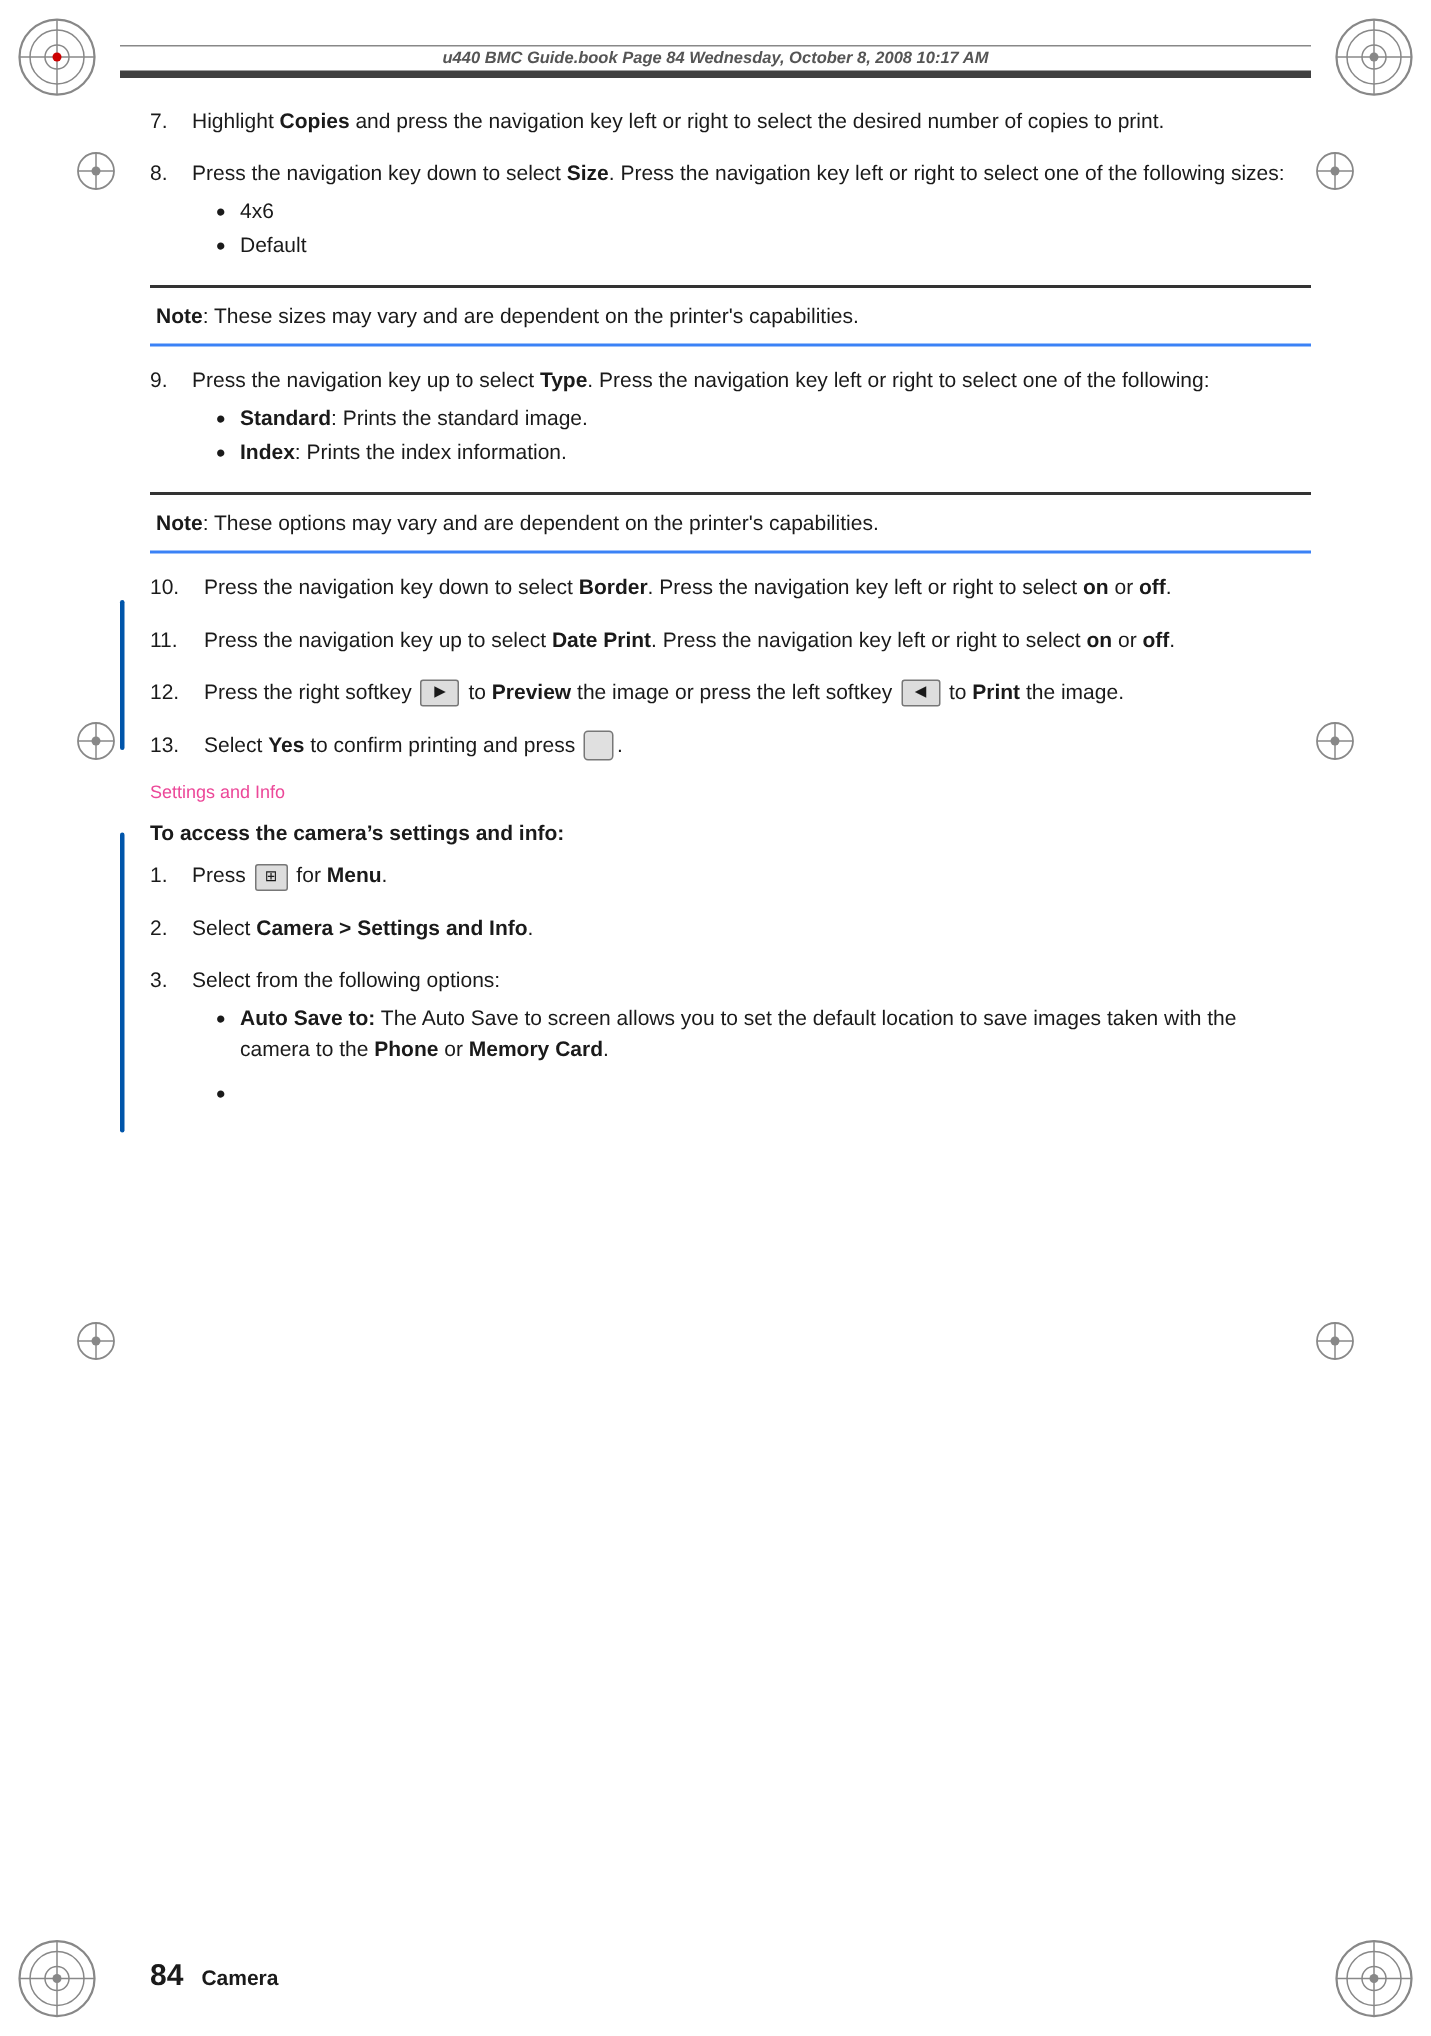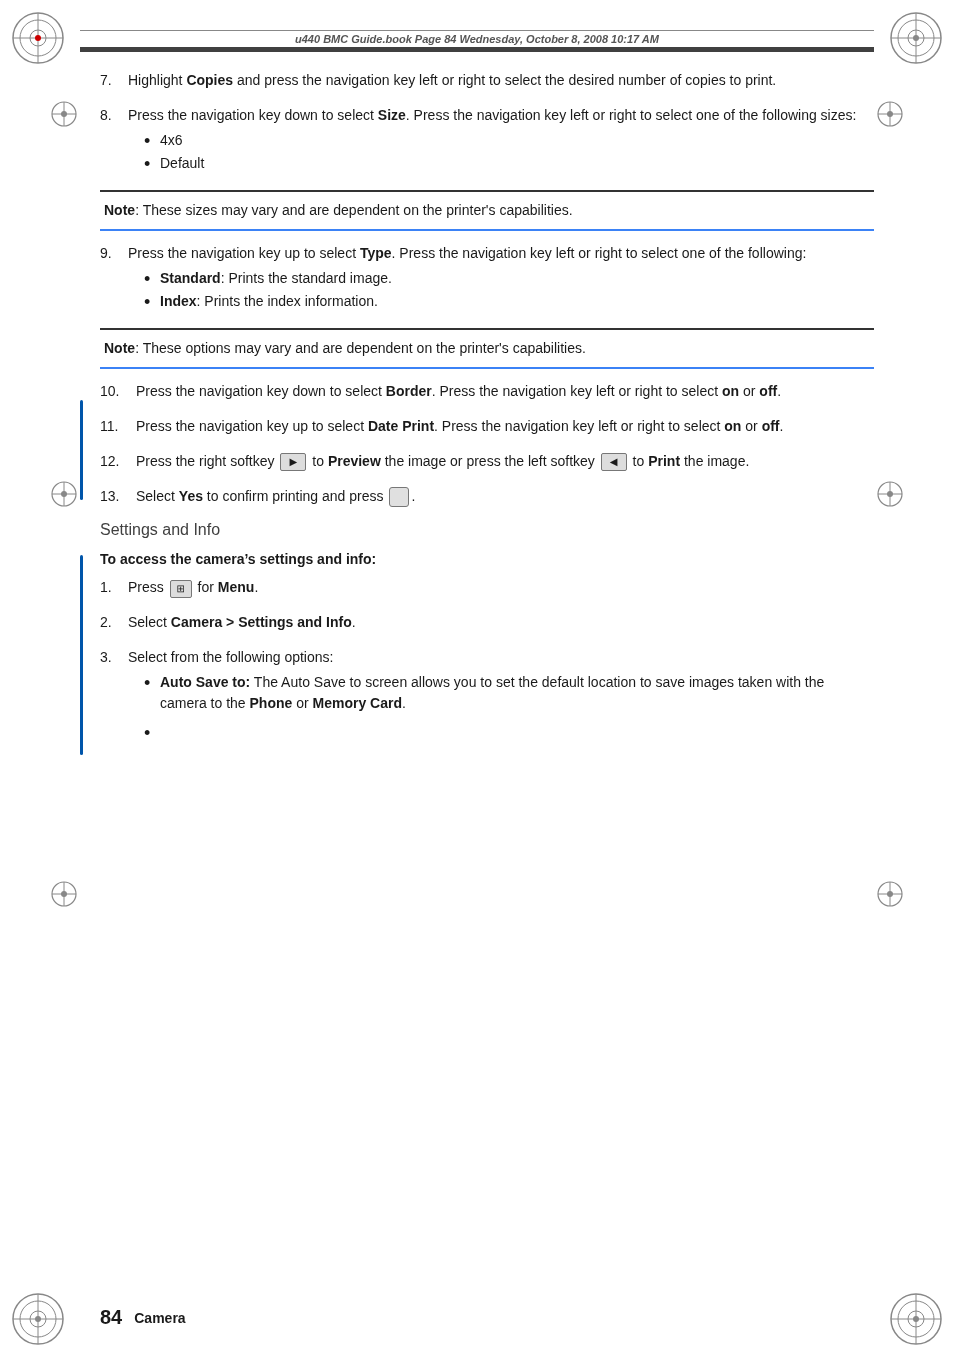--- a/index.html
+++ b/index.html
@@ -115,22 +115,22 @@
       margin: 12px 0;
       font-size: 14px;
       line-height: 1.5;
     }
 
     
     b, strong { font-weight: bold; }
 
     
     .section-heading {
-      font-size: 16px;
-      color: #404040;
+      font-size: 12px;
+      color: #ec4899;
       font-weight: normal;
       margin-bottom: 4px;
       margin-top: 10px;
     }
 
     .sub-heading {
       font-size: 14px;
       font-weight: bold;
       margin-bottom: 10px;
       margin-top: 12px;

